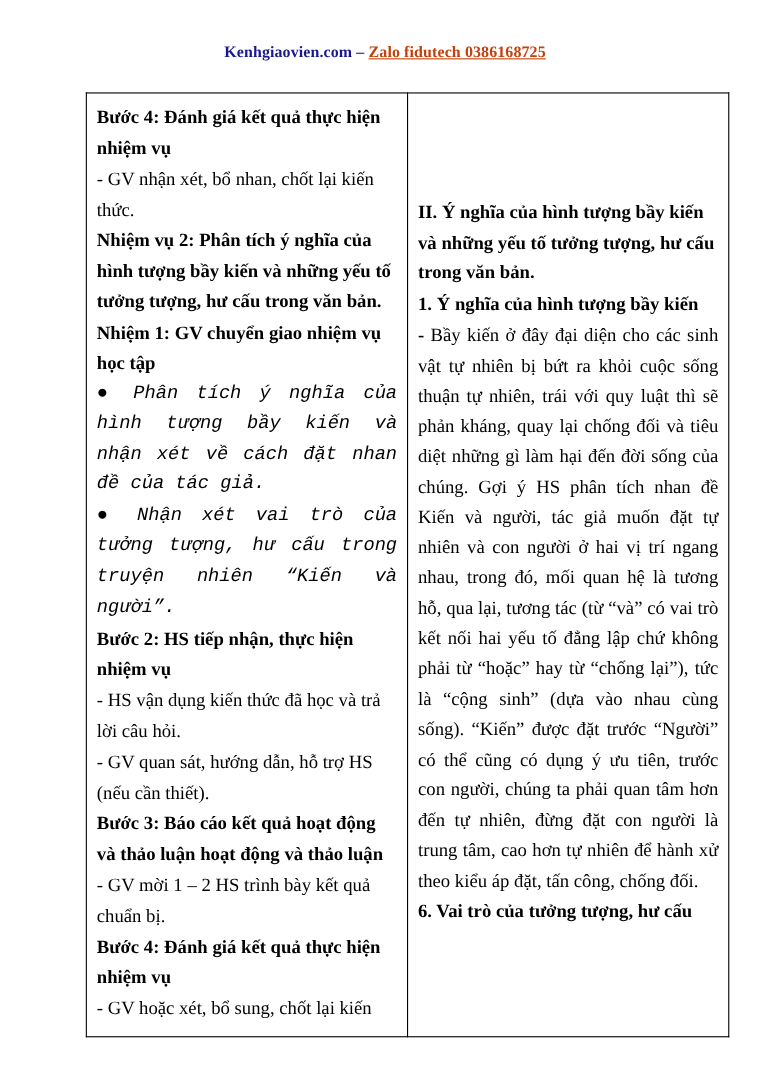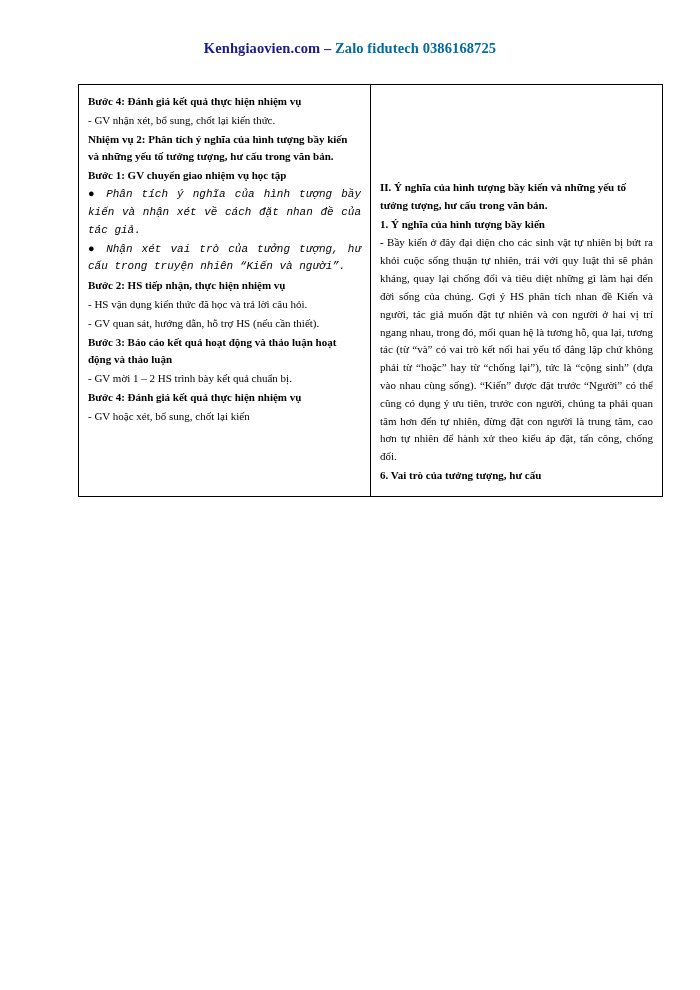--- a/index.html
+++ b/index.html
@@ -24,21 +24,22 @@
   .header {
     text-align: center;
     font-family: "Liberation Serif", serif;
     font-size: 14.5px;
     font-weight: bold;
     color: #1a1a8c;
     padding-top: 40px;
     letter-spacing: 0.1px;
   }
   .header .link {
-    color: #0369a1;
+    color: #c2410c;
+    text-decoration: underline;
   }
   .header .sep {
     color: #1a1a8c;
     text-decoration: none;
   }
   .doc-table {
     position: absolute;
     left: 78px;
     top: 84px;
     width: 546px;
@@ -47,21 +48,21 @@
   }
   .doc-table td {
     border: 1px solid #000000;
     vertical-align: top;
     padding: 8px 9px 10px 9px;
   }
   .col-left { width: 273px; }
   .col-right { width: 273px; }
 
   .cellbody {
-    font-size: 11px;
+    font-size: 17px;
     line-height: 1.62;
   }
   p {
     margin: 0 0 1px 0;
   }
   .b { font-weight: bold; }
   .u { }
   .justify { text-align: justify; }
   .bullet-para {
     font-style: italic;
@@ -86,23 +87,23 @@
   <div class="header">
     <span>Kenhgiaovien.com</span><span class="sep"> – </span><span class="link">Zalo fidutech 0386168725</span>
   </div>
 
   <table class="doc-table">
     <tbody>
         <tr>
       <td class="col-left">
         <div class="cellbody">
           <p class="b">Bước 4: Đánh giá kết quả thực hiện nhiệm vụ</p>
-          <p>- GV nhận xét, bổ sung, chốt lại kiến thức.</p>
+          <p>- GV nhận xét, bổ nhan, chốt lại kiến thức.</p>
           <p class="b u">Nhiệm vụ 2: Phân tích ý nghĩa của hình tượng bầy kiến và những yếu tố tưởng tượng, hư cấu trong văn bản.</p>
-          <p class="b">Bước 1: GV chuyển giao nhiệm vụ học tập</p>
+          <p class="b">Nhiệm 1: GV chuyển giao nhiệm vụ học tập</p>
           <p class="bullet-para"><span class="bullet-mark">●</span> <span>Phân tích ý nghĩa của hình tượng bầy kiến và nhận xét về cách đặt nhan đề của tác giả.</span></p>
           <p class="bullet-para"><span class="bullet-mark">●</span> <span>Nhận xét vai trò của tưởng tượng, hư cấu trong truyện nhiên “Kiến và người”.</span></p>
           <p class="b">Bước 2: HS tiếp nhận, thực hiện nhiệm vụ</p>
           <p>- HS vận dụng kiến thức đã học và trả lời câu hỏi.</p>
           <p>- GV quan sát, hướng dẫn, hỗ trợ HS (nếu cần thiết).</p>
           <p class="b">Bước 3: Báo cáo kết quả hoạt động và thảo luận hoạt động và thảo luận</p>
           <p>- GV mời 1 – 2 HS trình bày kết quả chuẩn bị.</p>
           <p class="b">Bước 4: Đánh giá kết quả thực hiện nhiệm vụ</p>
           <p>- GV hoặc xét, bổ sung, chốt lại kiến</p>
         </div>

